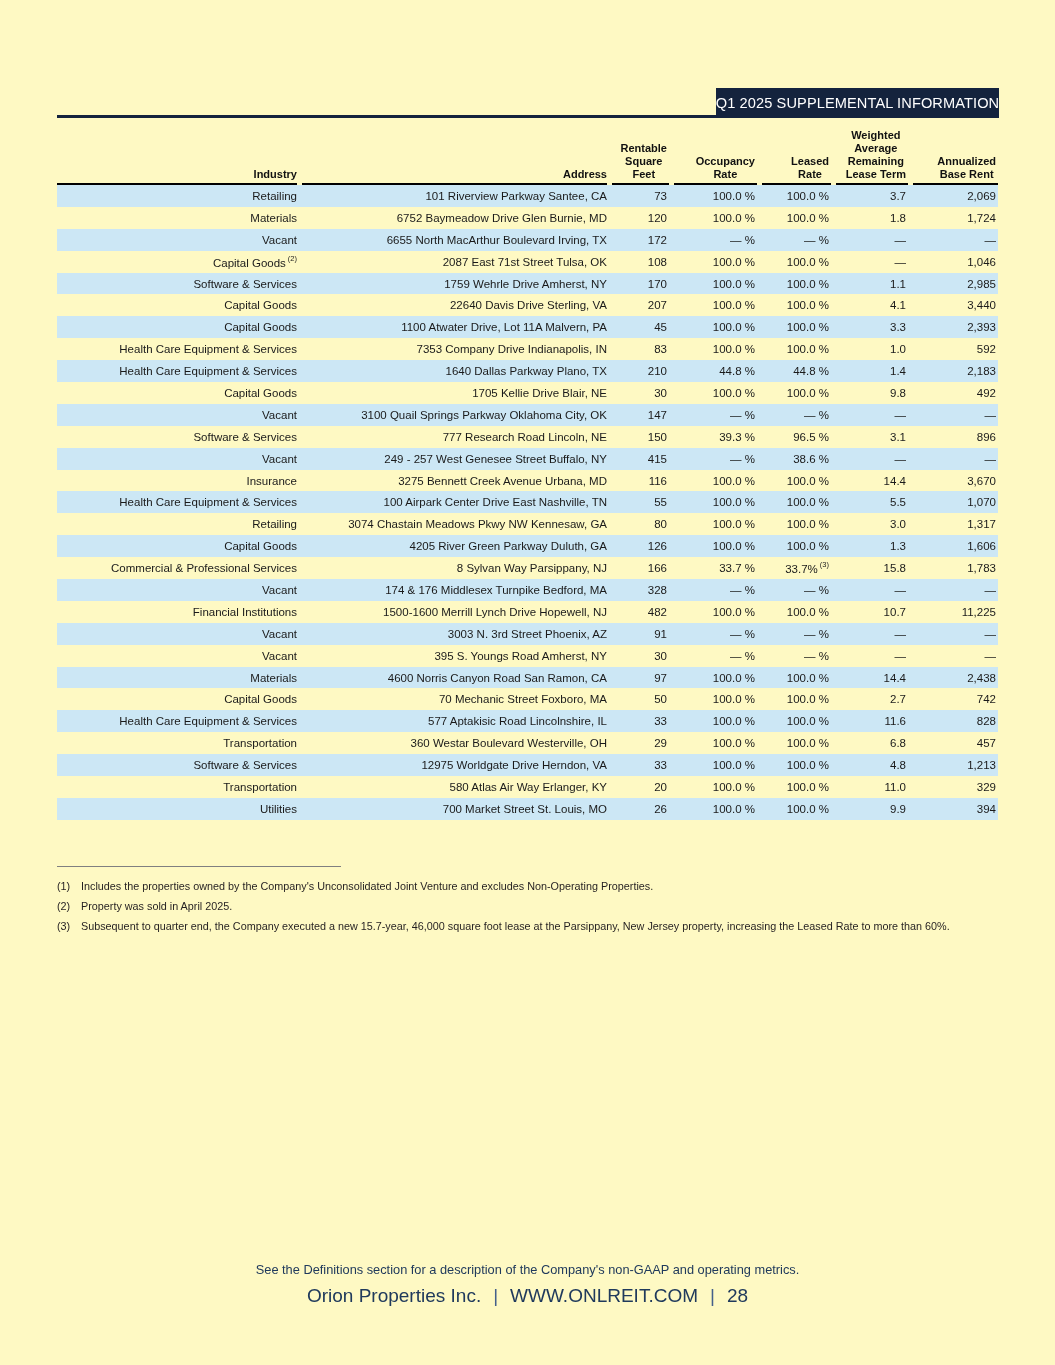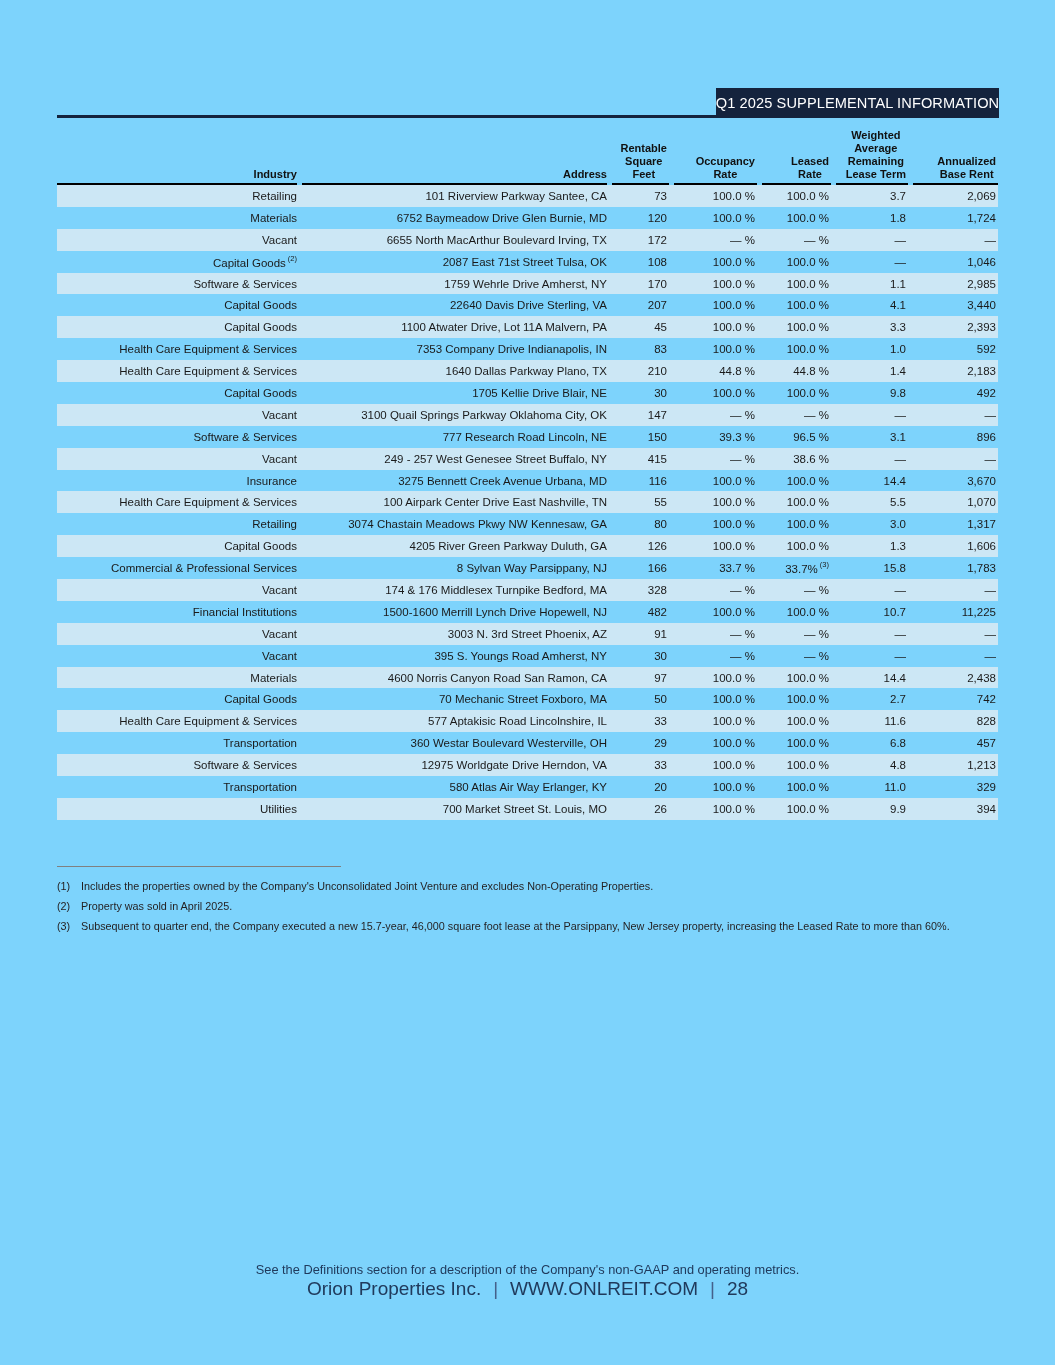--- a/index.html
+++ b/index.html
@@ -1,17 +1,17 @@
 <!DOCTYPE html>
 <html><head>
 <meta charset="utf-8">
 <style>
   * { margin:0; padding:0; box-sizing:border-box; }
   body { background:#ffffff; font-family:"Liberation Sans","DejaVu Sans",sans-serif; }
-  .page { position:relative; width:1055px; height:1365px; background:#7dd3fc; overflow:hidden; }
+  .page { position:relative; width:1055px; height:1365px; background:#fef9c3; overflow:hidden; }
 
   
   .topbar-rule { position:absolute; left:57px; top:115px; width:941px; height:3px; background:#14233d; }
   .banner { position:absolute; left:716px; top:88px; width:283px; height:30px; background:#14233d;
             display:flex; align-items:center; justify-content:center; }
   .banner span { color:#ffffff; font-size:14.6px; letter-spacing:0.1px; white-space:nowrap; }
 
   
   table.props { position:absolute; left:57px; top:129px; width:941px; border-collapse:collapse; table-layout:fixed; }
   col.c1{width:240px;} col.c2{width:310px;} col.c3{width:62px;} col.c4{width:88px;}
@@ -37,21 +37,21 @@
 
   
   .fn-divider { position:absolute; left:57px; top:866px; width:284px; height:1px; background:#808080; }
   .footnotes { position:absolute; left:57px; top:876px; width:941px; }
   .footnote { display:flex; font-size:10.8px; color:#231f20; line-height:20px; }
   .footnote .fn-num { width:24px; flex:0 0 24px; }
   .footnote .fn-text { flex:1; }
 
   
   .footer { position:absolute; left:0; top:1262px; width:1055px; text-align:center; color:#203a5c; }
-  .footer .f1 { font-size:12.8px; margin-bottom:1px; }
+  .footer .f1 { font-size:12.8px; margin-bottom:8px; }
   .footer .f2 { font-size:19px; }
   .footer .pipe { display:inline-block; margin:0 12px; color:#44608a; }
 </style>
 </head>
 <body>
 
 <div class="page">
 
   <div class="topbar-rule"></div>
   <div class="banner">

